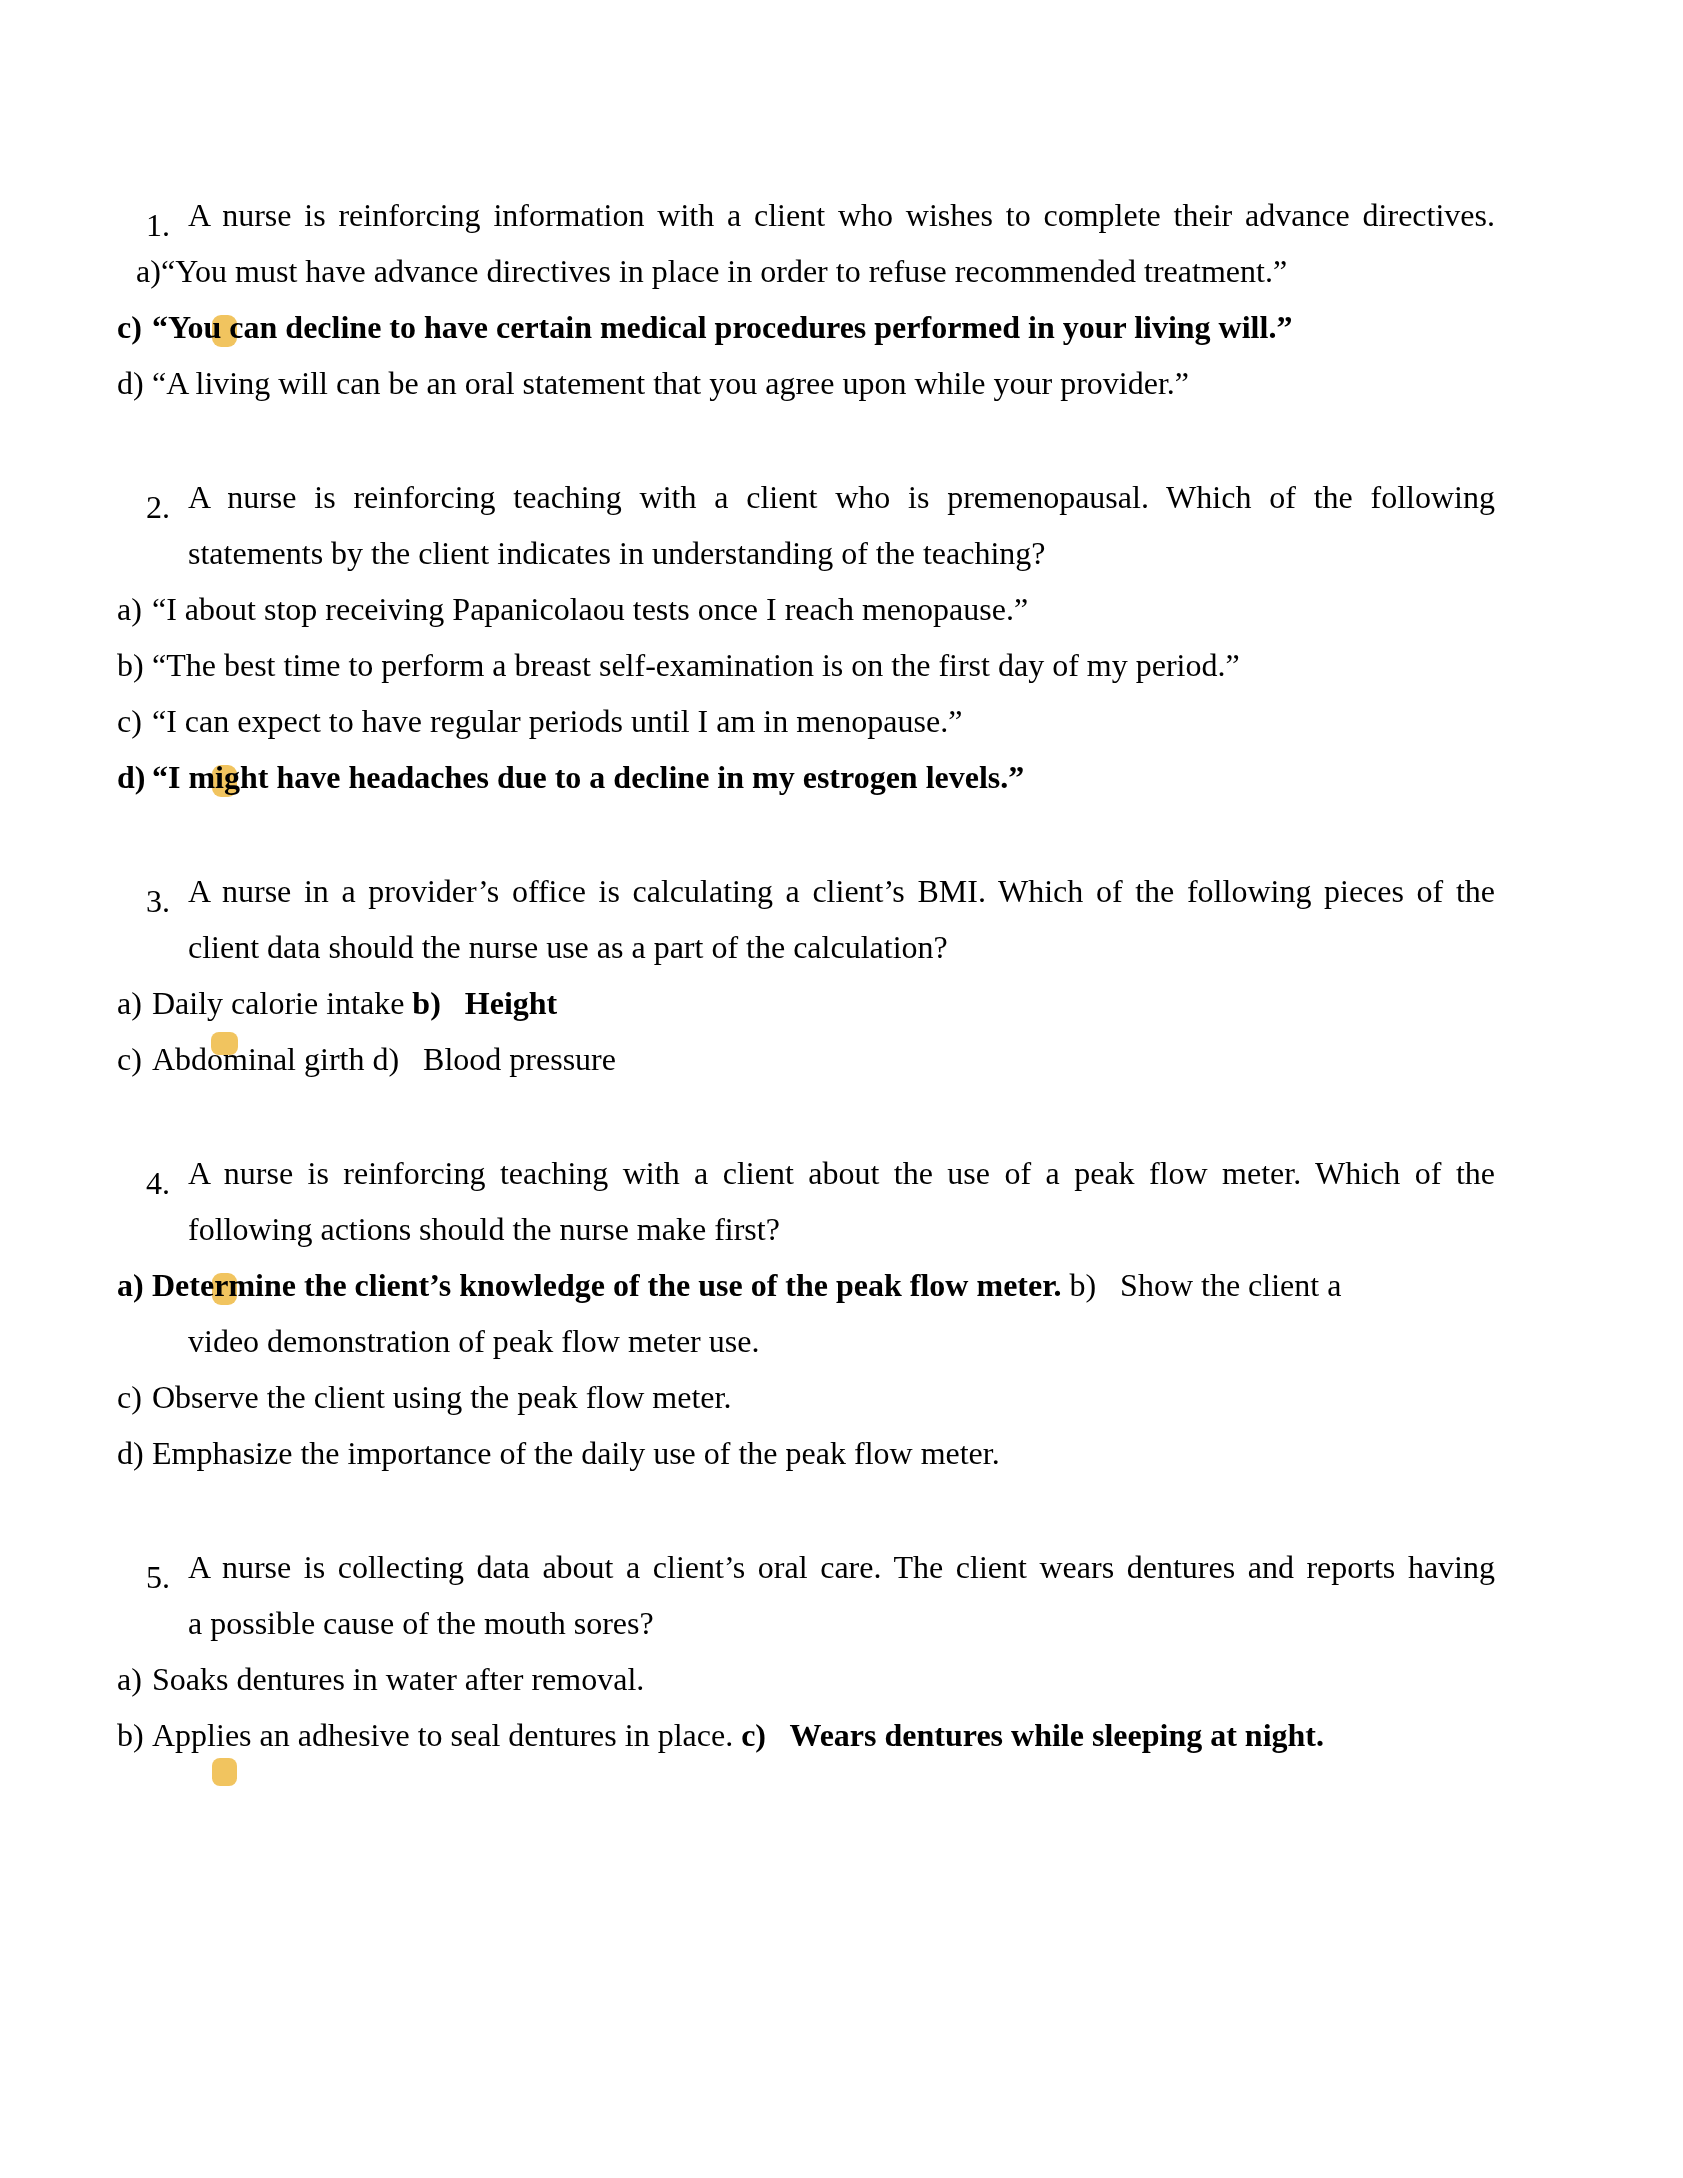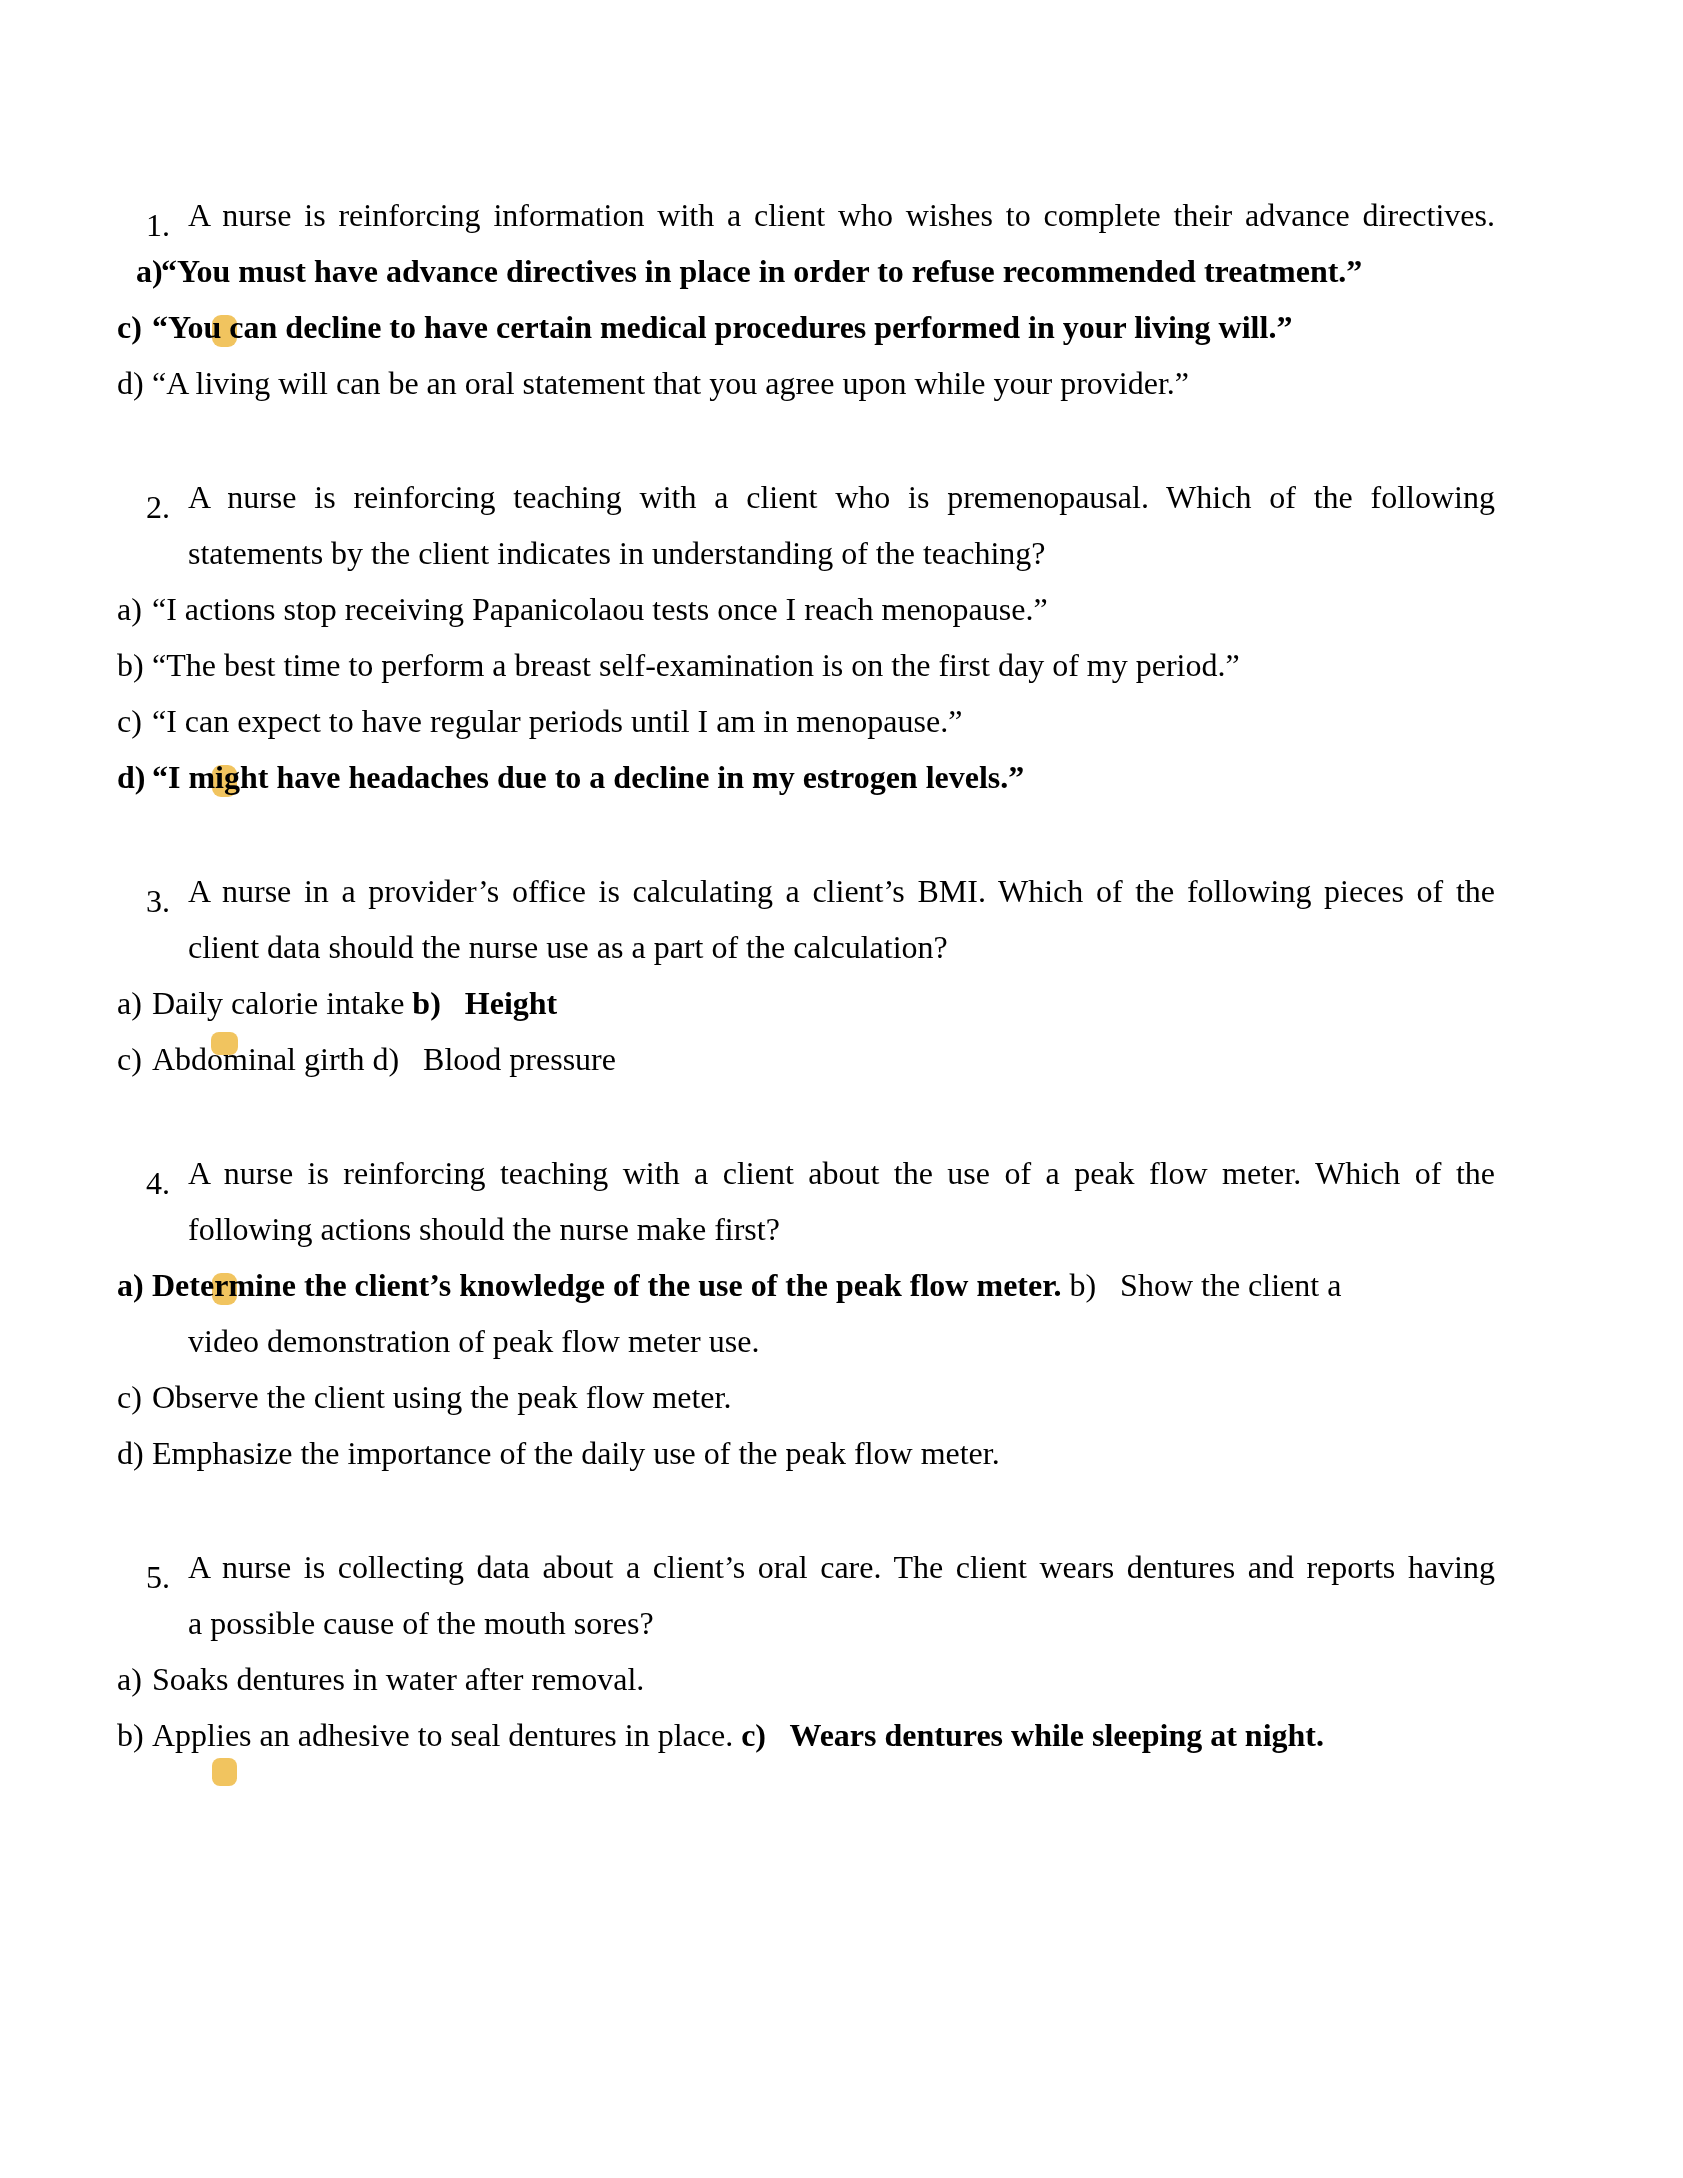--- a/index.html
+++ b/index.html
@@ -18,21 +18,21 @@
   .q{margin:0;}
   .q + .q{margin-top:58px;}
   .line{
     position:relative;
     margin:0;
     height:56px;
     line-height:56px;
     white-space:pre;
   }
   .qfirst,.qcont{margin-left:188px;}
-  .optA{margin-left:136px;font-weight:bold;}
+  .optA{margin-left:136px;}
   .optB{margin-left:117px;}
   .justify{
     white-space:normal;
     text-align:justify;
     text-align-last:justify;
     width:1307px;
   }
   .qnum{position:absolute;left:-42px;top:0;}
   .txt{position:relative;z-index:1;}
   .lbl{display:inline-block;}
@@ -57,21 +57,21 @@
 <div class="page">
     <div class="q">
       <p class="line qfirst justify"><span class="txt"><span class="qnum">1.</span><span class="seg">A nurse is reinforcing information with a client who wishes to complete their advance directives.</span></span></p>
       <p class="line optA"><span class="txt"><span class="lbl">a)</span><span class="seg">“You must have advance directives in place in order to refuse recommended treatment.”</span></span></p>
       <p class="line optB"><span class="mark on-text"></span><span class="txt"><span class="lbl b">c)</span><span class="seg b">“You can decline to have certain medical procedures performed in your living will.”</span></span></p>
       <p class="line optB"><span class="txt"><span class="lbl">d)</span><span class="seg">“A living will can be an oral statement that you agree upon while your provider.”</span></span></p>
     </div>
     <div class="q">
       <p class="line qfirst justify"><span class="txt"><span class="qnum">2.</span><span class="seg">A nurse is reinforcing teaching with a client who is premenopausal. Which of the following</span></span></p>
       <p class="line qcont"><span class="txt"><span class="seg">statements by the client indicates in understanding of the teaching?</span></span></p>
-      <p class="line optB"><span class="txt"><span class="lbl">a)</span><span class="seg">“I actions stop receiving Papanicolaou tests once I reach menopause.”</span></span></p>
+      <p class="line optB"><span class="txt"><span class="lbl">a)</span><span class="seg">“I about stop receiving Papanicolaou tests once I reach menopause.”</span></span></p>
       <p class="line optB"><span class="txt"><span class="lbl">b)</span><span class="seg">“The best time to perform a breast self-examination is on the first day of my period.”</span></span></p>
       <p class="line optB"><span class="txt"><span class="lbl">c)</span><span class="seg">“I can expect to have regular periods until I am in menopause.”</span></span></p>
       <p class="line optB"><span class="mark on-text"></span><span class="txt"><span class="lbl b">d)</span><span class="seg b">“I might have headaches due to a decline in my estrogen levels.”</span></span></p>
     </div>
     <div class="q">
       <p class="line qfirst justify"><span class="txt"><span class="qnum">3.</span><span class="seg">A nurse in a provider’s office is calculating a client’s BMI. Which of the following pieces of the</span></span></p>
       <p class="line qcont"><span class="txt"><span class="seg">client data should the nurse use as a part of the calculation?</span></span></p>
       <p class="line optB"><span class="txt"><span class="lbl">a)</span><span class="seg">Daily calorie intake </span><span class="seg b">b)</span><span class="seg b">   </span><span class="seg b">Height</span></span></p>
       <p class="line optB"><span class="mark above"></span><span class="txt"><span class="lbl">c)</span><span class="seg">Abdominal girth d)   Blood pressure</span></span></p>
     </div>

